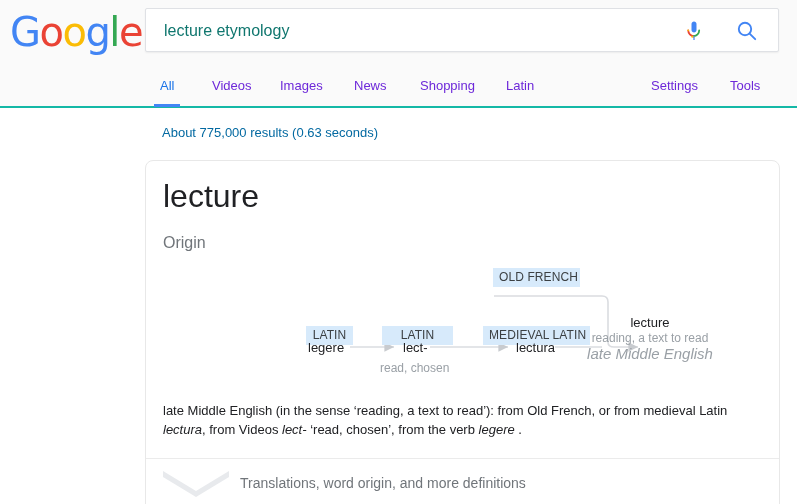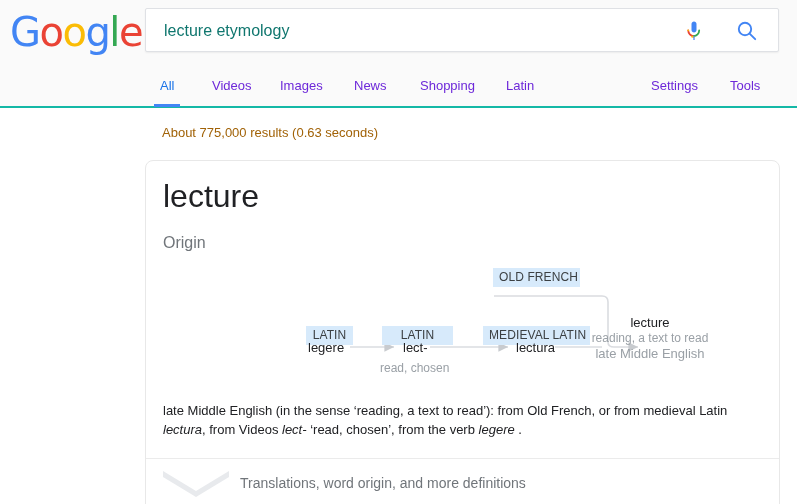--- a/index.html
+++ b/index.html
@@ -116,21 +116,21 @@
     height: 3px;
     background: #4285f4;
   }
 
   
   .result-stats {
     position: absolute;
     left: 162px;
     top: 125px;
     font-size: 13px;
-    color: #a16207;
+    color: #0369a1;
     white-space: nowrap;
   }
 
   .panel {
     position: absolute;
     left: 145px;
     top: 160px;
     width: 635px;
     height: 352px;
     background: #ffffff;
@@ -198,22 +198,23 @@
     font-size: 13px;
     color: #202124;
     line-height: 17px;
   }
   .term-def {
     font-size: 12px;
     color: #9aa0a6;
     line-height: 15px;
   }
   .term-era {
-    font-size: 13px;
+    font-size: 15px;
     color: #9aa0a6;
+    font-style: italic;
     line-height: 15px;
   }
   .diagram svg {
     position: absolute;
     left: 0;
     top: 0;
     overflow: visible;
   }
 
   

